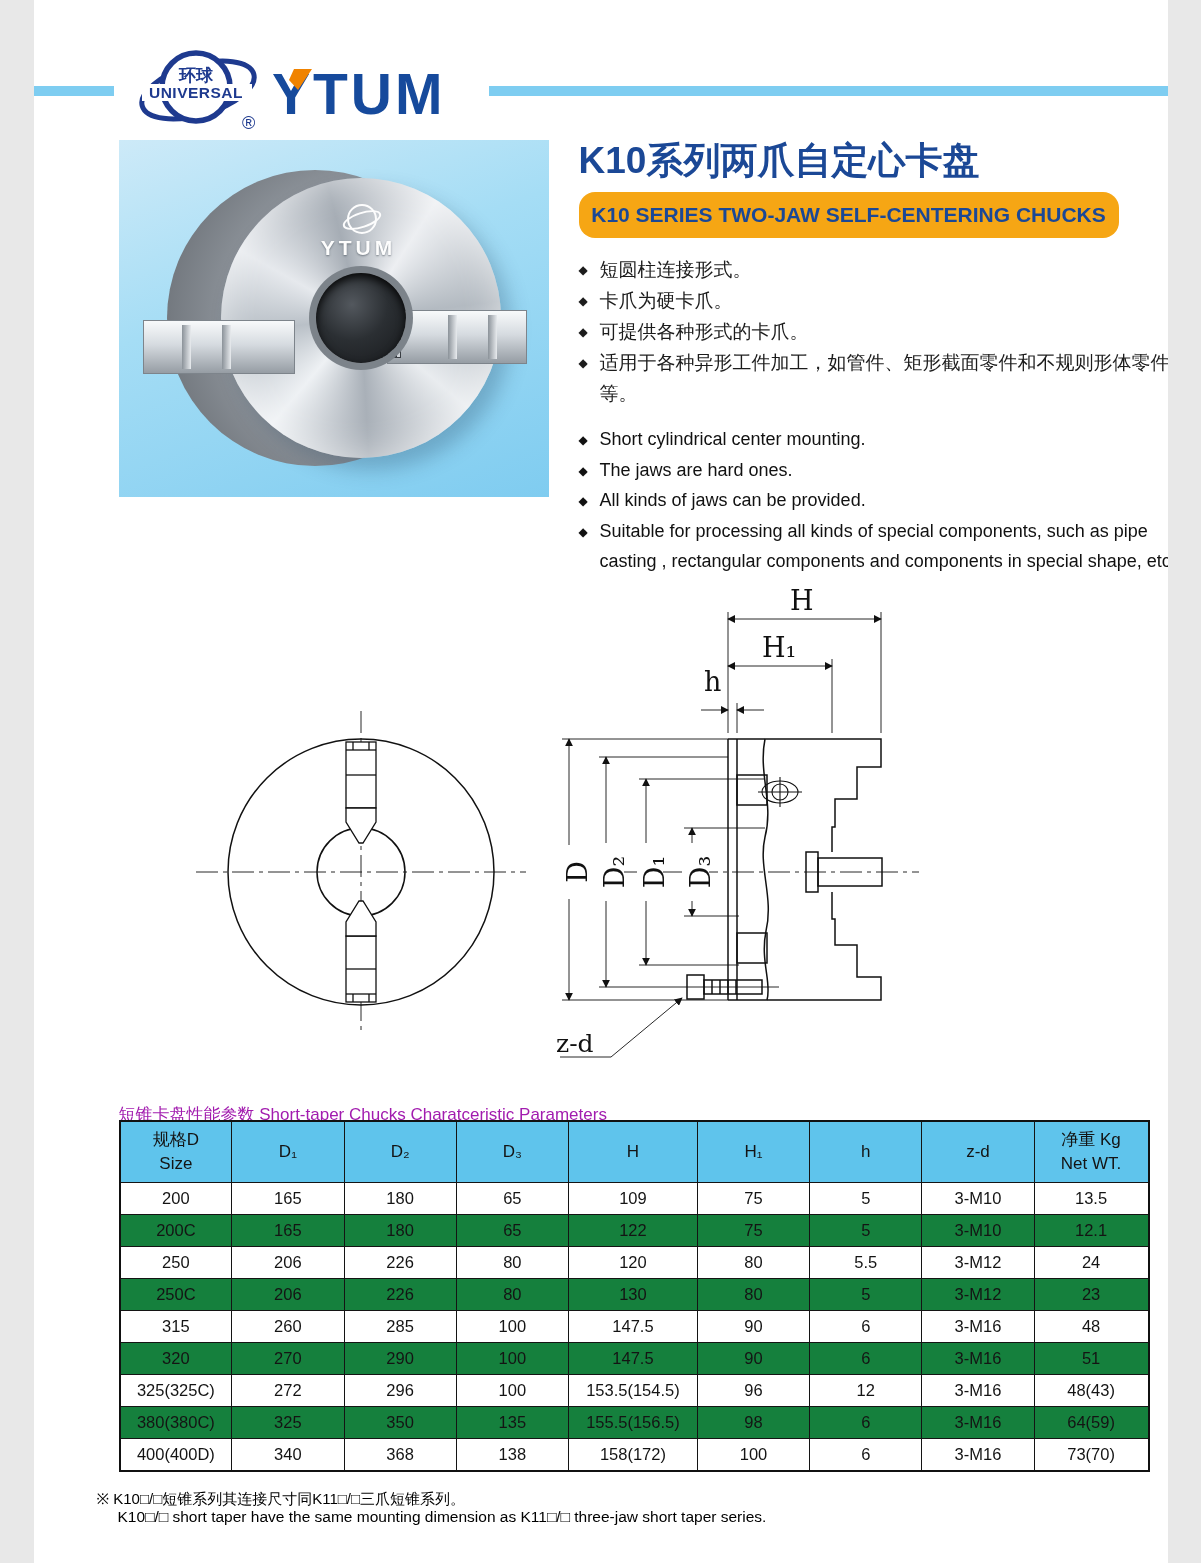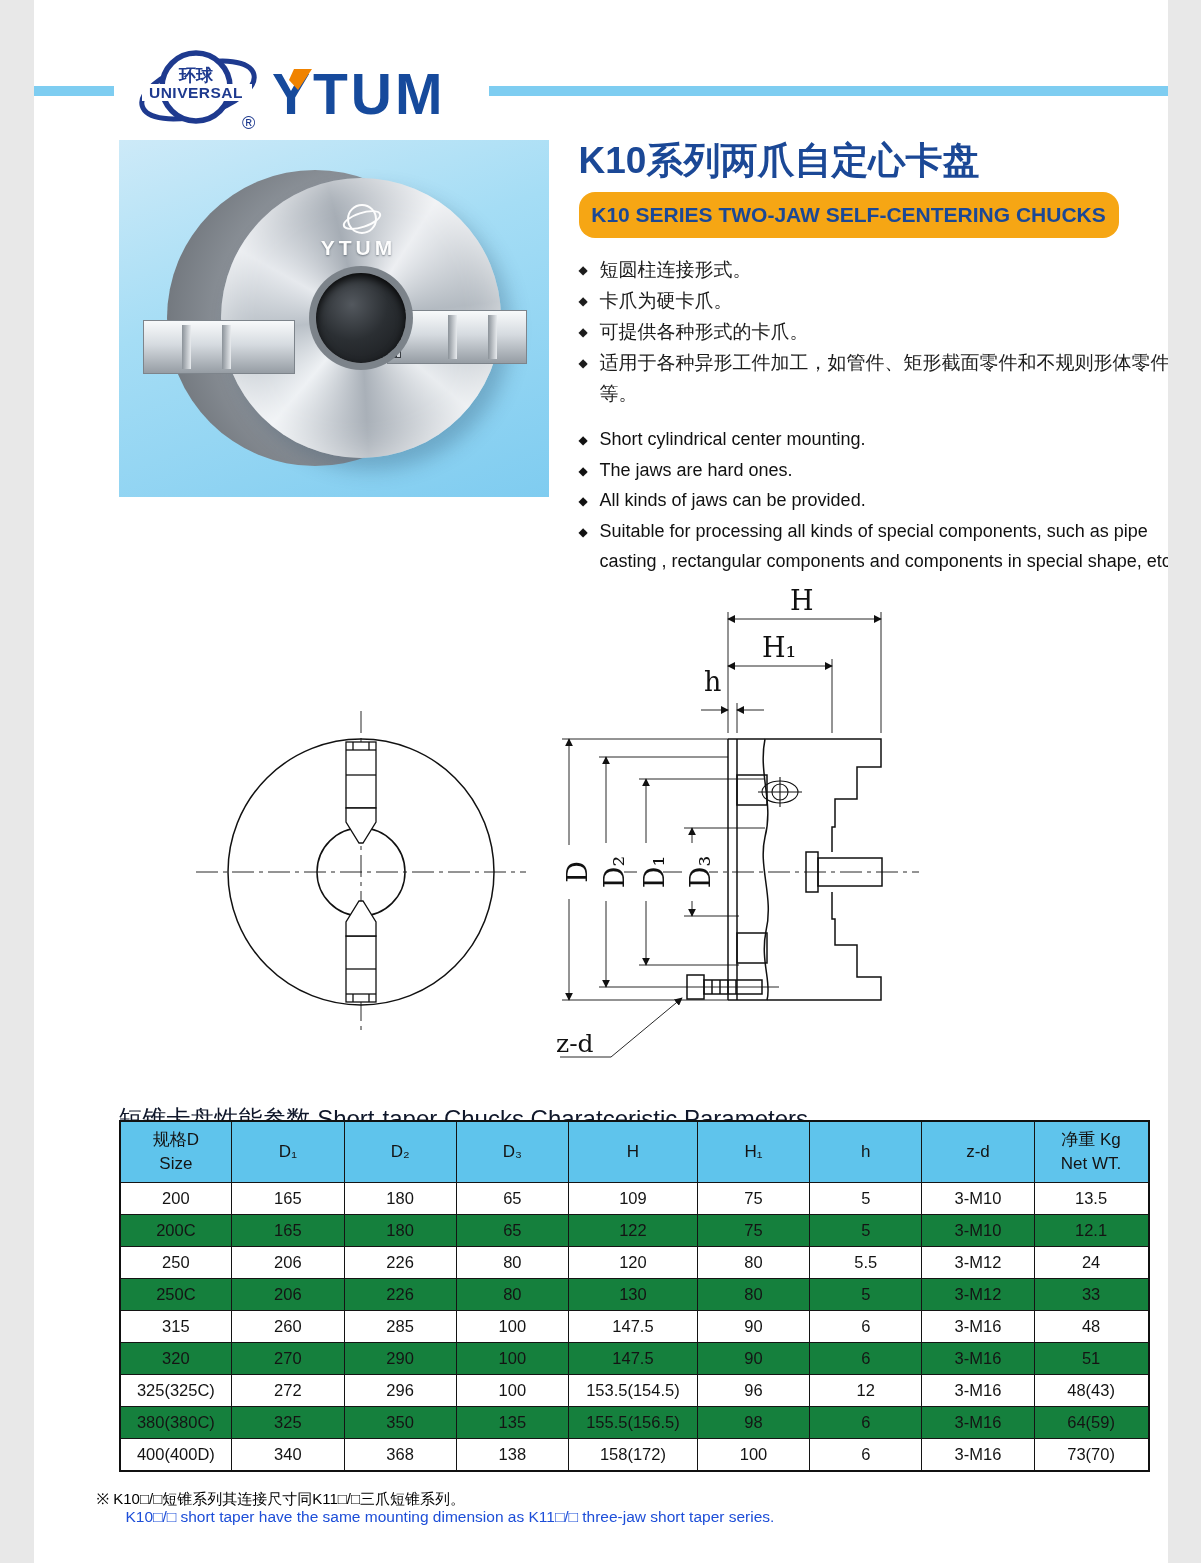--- a/index.html
+++ b/index.html
@@ -46,31 +46,31 @@
   .feat{list-style:none;margin:0;padding:0;}
   .feat li{position:relative;padding-left:21px;}
   .feat .mk{position:absolute;left:0;top:1px;font-size:12px;}
   .feat-zh{left:545px;top:254px;width:592px;font-size:19px;line-height:31px;color:#1c1c1c;}
   .feat-en{left:545px;top:424px;width:606px;font-size:18px;line-height:30.5px;color:#111;}
 
   
   .drawing{left:90px;top:575px;width:1000px;height:520px;}
 
   
-  .caption{left:85px;top:1103px;font-size:24px;color:#0f172a;}
+  .caption{left:85px;top:1103px;font-size:17px;color:#a21caf;}
   table.spec{position:absolute;left:85px;top:1114px;width:1031px;border-collapse:collapse;
              border:2px solid #111;table-layout:fixed;margin-top:6px;}
   table.spec th{background:#5fc4ec;font-weight:normal;font-size:17px;color:#141414;height:58px;
              border:1px solid #141414;text-align:center;line-height:24px;}
   table.spec td{font-size:16.5px;color:#141414;height:29px;border:1px solid #141414;text-align:center;background:#fff;}
   table.spec tr.alt td{background:#15803d;}
 
   
   .fn1{left:63px;top:1488px;font-size:15px;color:#000000;}
-  .fn2{left:92px;top:1508px;font-size:15.5px;color:#1d4ed8;}
+  .fn2{left:84px;top:1508px;font-size:15.5px;color:#000000;}
 </style>
 </head>
 <body>
 
 <div class="page">
 
   <div class="abs bar bar-left"></div>
   <div class="abs bar bar-right"></div>
 
   <svg class="abs logo-globe" viewBox="0 0 138 102">
@@ -283,21 +283,21 @@
         </tr>
         <tr class="alt">
           <td>250C</td>
           <td>206</td>
           <td>226</td>
           <td>80</td>
           <td>130</td>
           <td>80</td>
           <td>5</td>
           <td>3-M12</td>
-          <td>33</td>
+          <td>23</td>
         </tr>
         <tr>
           <td>315</td>
           <td>260</td>
           <td>285</td>
           <td>100</td>
           <td>147.5</td>
           <td>90</td>
           <td>6</td>
           <td>3-M16</td>

